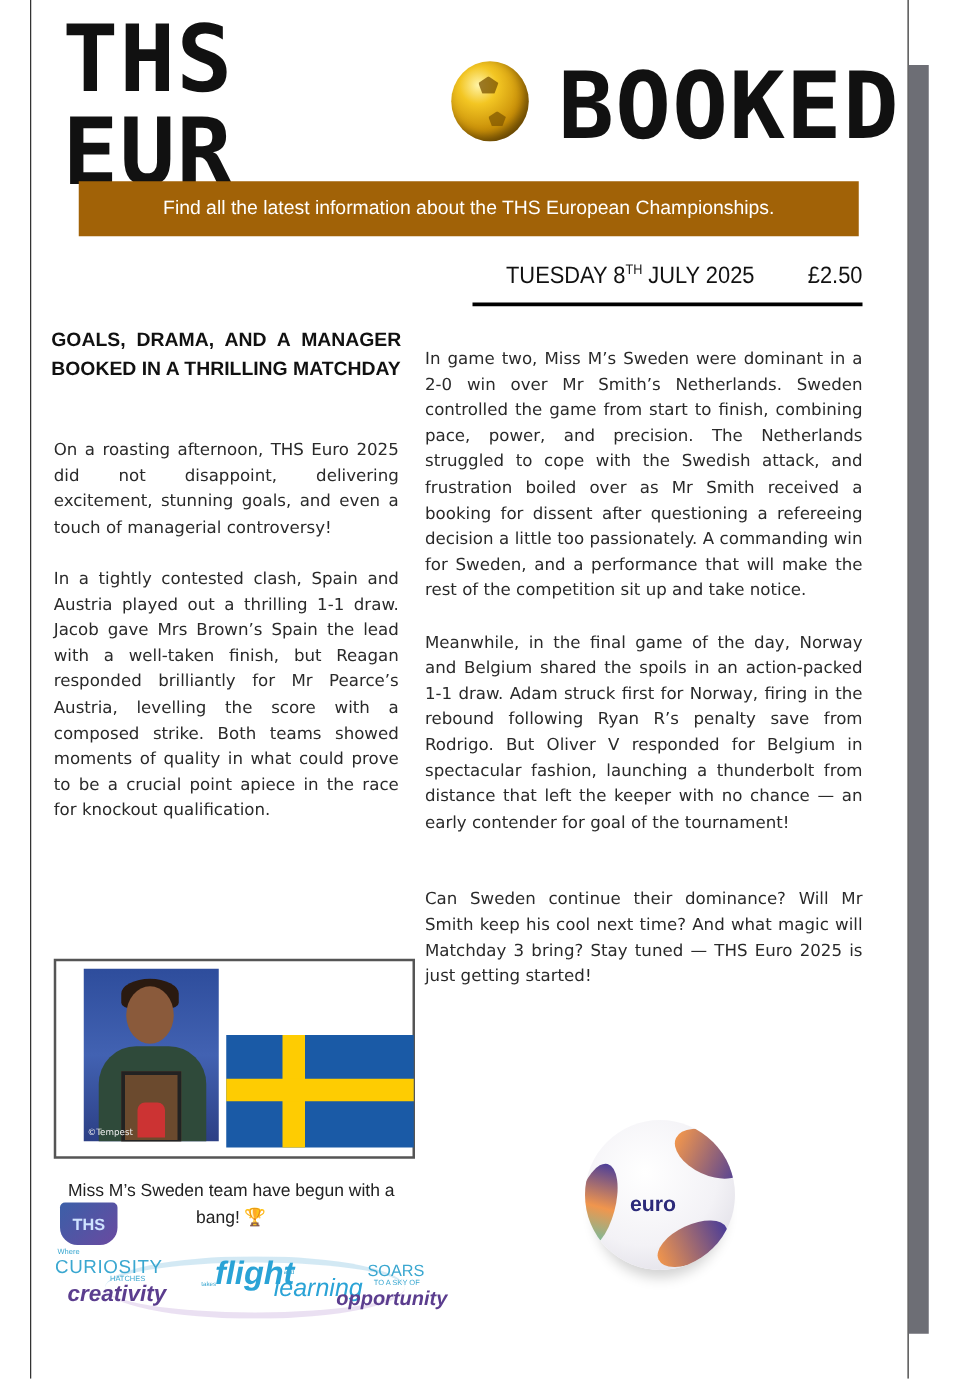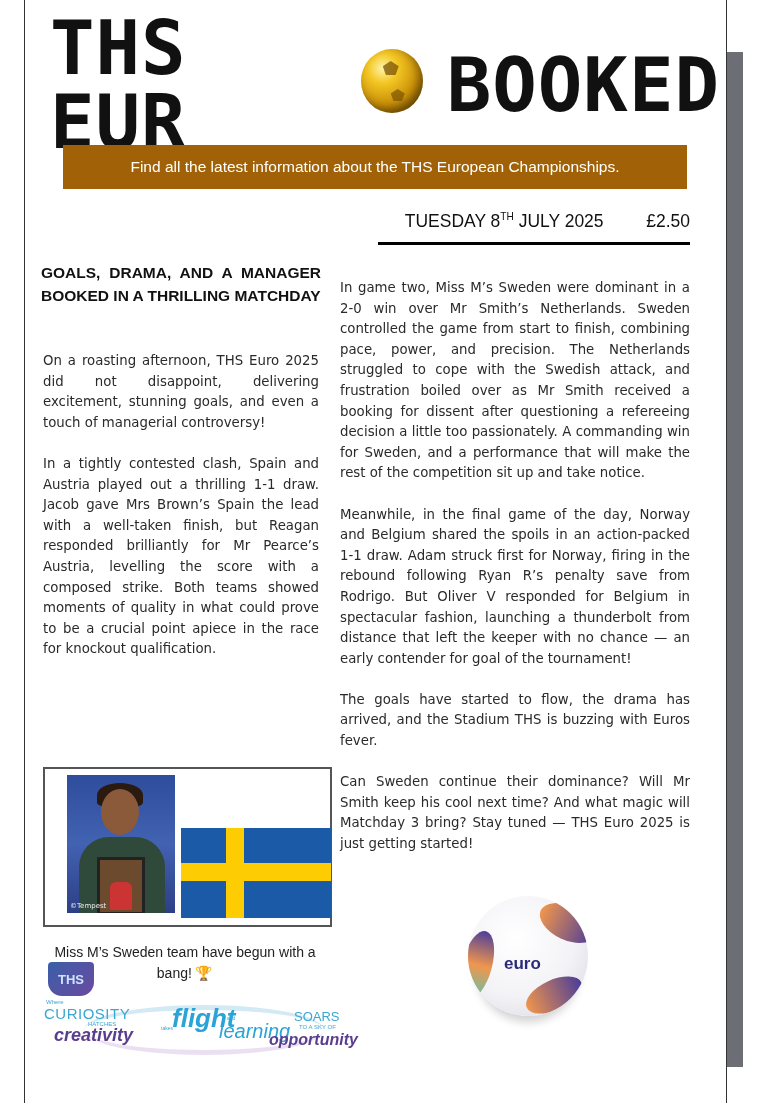--- a/index.html
+++ b/index.html
@@ -100,21 +100,20 @@
   <p>On a roasting afternoon, THS Euro 2025 did not disappoint, delivering excitement, stunning goals, and even a touch of managerial controversy!</p>
   <div class="gap"></div>
   <p>In a tightly contested clash, Spain and Austria played out a thrilling 1-1 draw. Jacob gave Mrs Brown’s Spain the lead with a well-taken finish, but Reagan responded brilliantly for Mr Pearce’s Austria, levelling the score with a composed strike. Both teams showed moments of quality in what could prove to be a crucial point apiece in the race for knockout qualification.</p>
 </div>
 
 <div class="col col-right">
   <p>In game two, Miss M’s Sweden were dominant in a 2-0 win over Mr Smith’s Netherlands. Sweden controlled the game from start to finish, combining pace, power, and precision. The Netherlands struggled to cope with the Swedish attack, and frustration boiled over as Mr Smith received a booking for dissent after questioning a refereeing decision a little too passionately. A commanding win for Sweden, and a performance that will make the rest of the competition sit up and take notice.</p>
   <div class="gap"></div>
   <p>Meanwhile, in the final game of the day, Norway and Belgium shared the spoils in an action-packed 1-1 draw. Adam struck first for Norway, firing in the rebound following Ryan R’s penalty save from Rodrigo. But Oliver V responded for Belgium in spectacular fashion, launching a thunderbolt from distance that left the keeper with no chance — an early contender for goal of the tournament!</p>
   <div class="gap"></div>
-  <p>The goals have started to flow, the drama has arrived, and the Stadium THS is buzzing with Euros fever.</p>
   <div class="gap"></div>
   <p>Can Sweden continue their dominance? Will Mr Smith keep his cool next time? And what magic will Matchday 3 bring? Stay tuned — THS Euro 2025 is just getting started!</p>
 </div>
 
 <div class="photo-frame">
   <div class="portrait">
     <div class="body"></div>
     <div class="hair"></div>
     <div class="head"></div>
     <div class="frame"></div>

